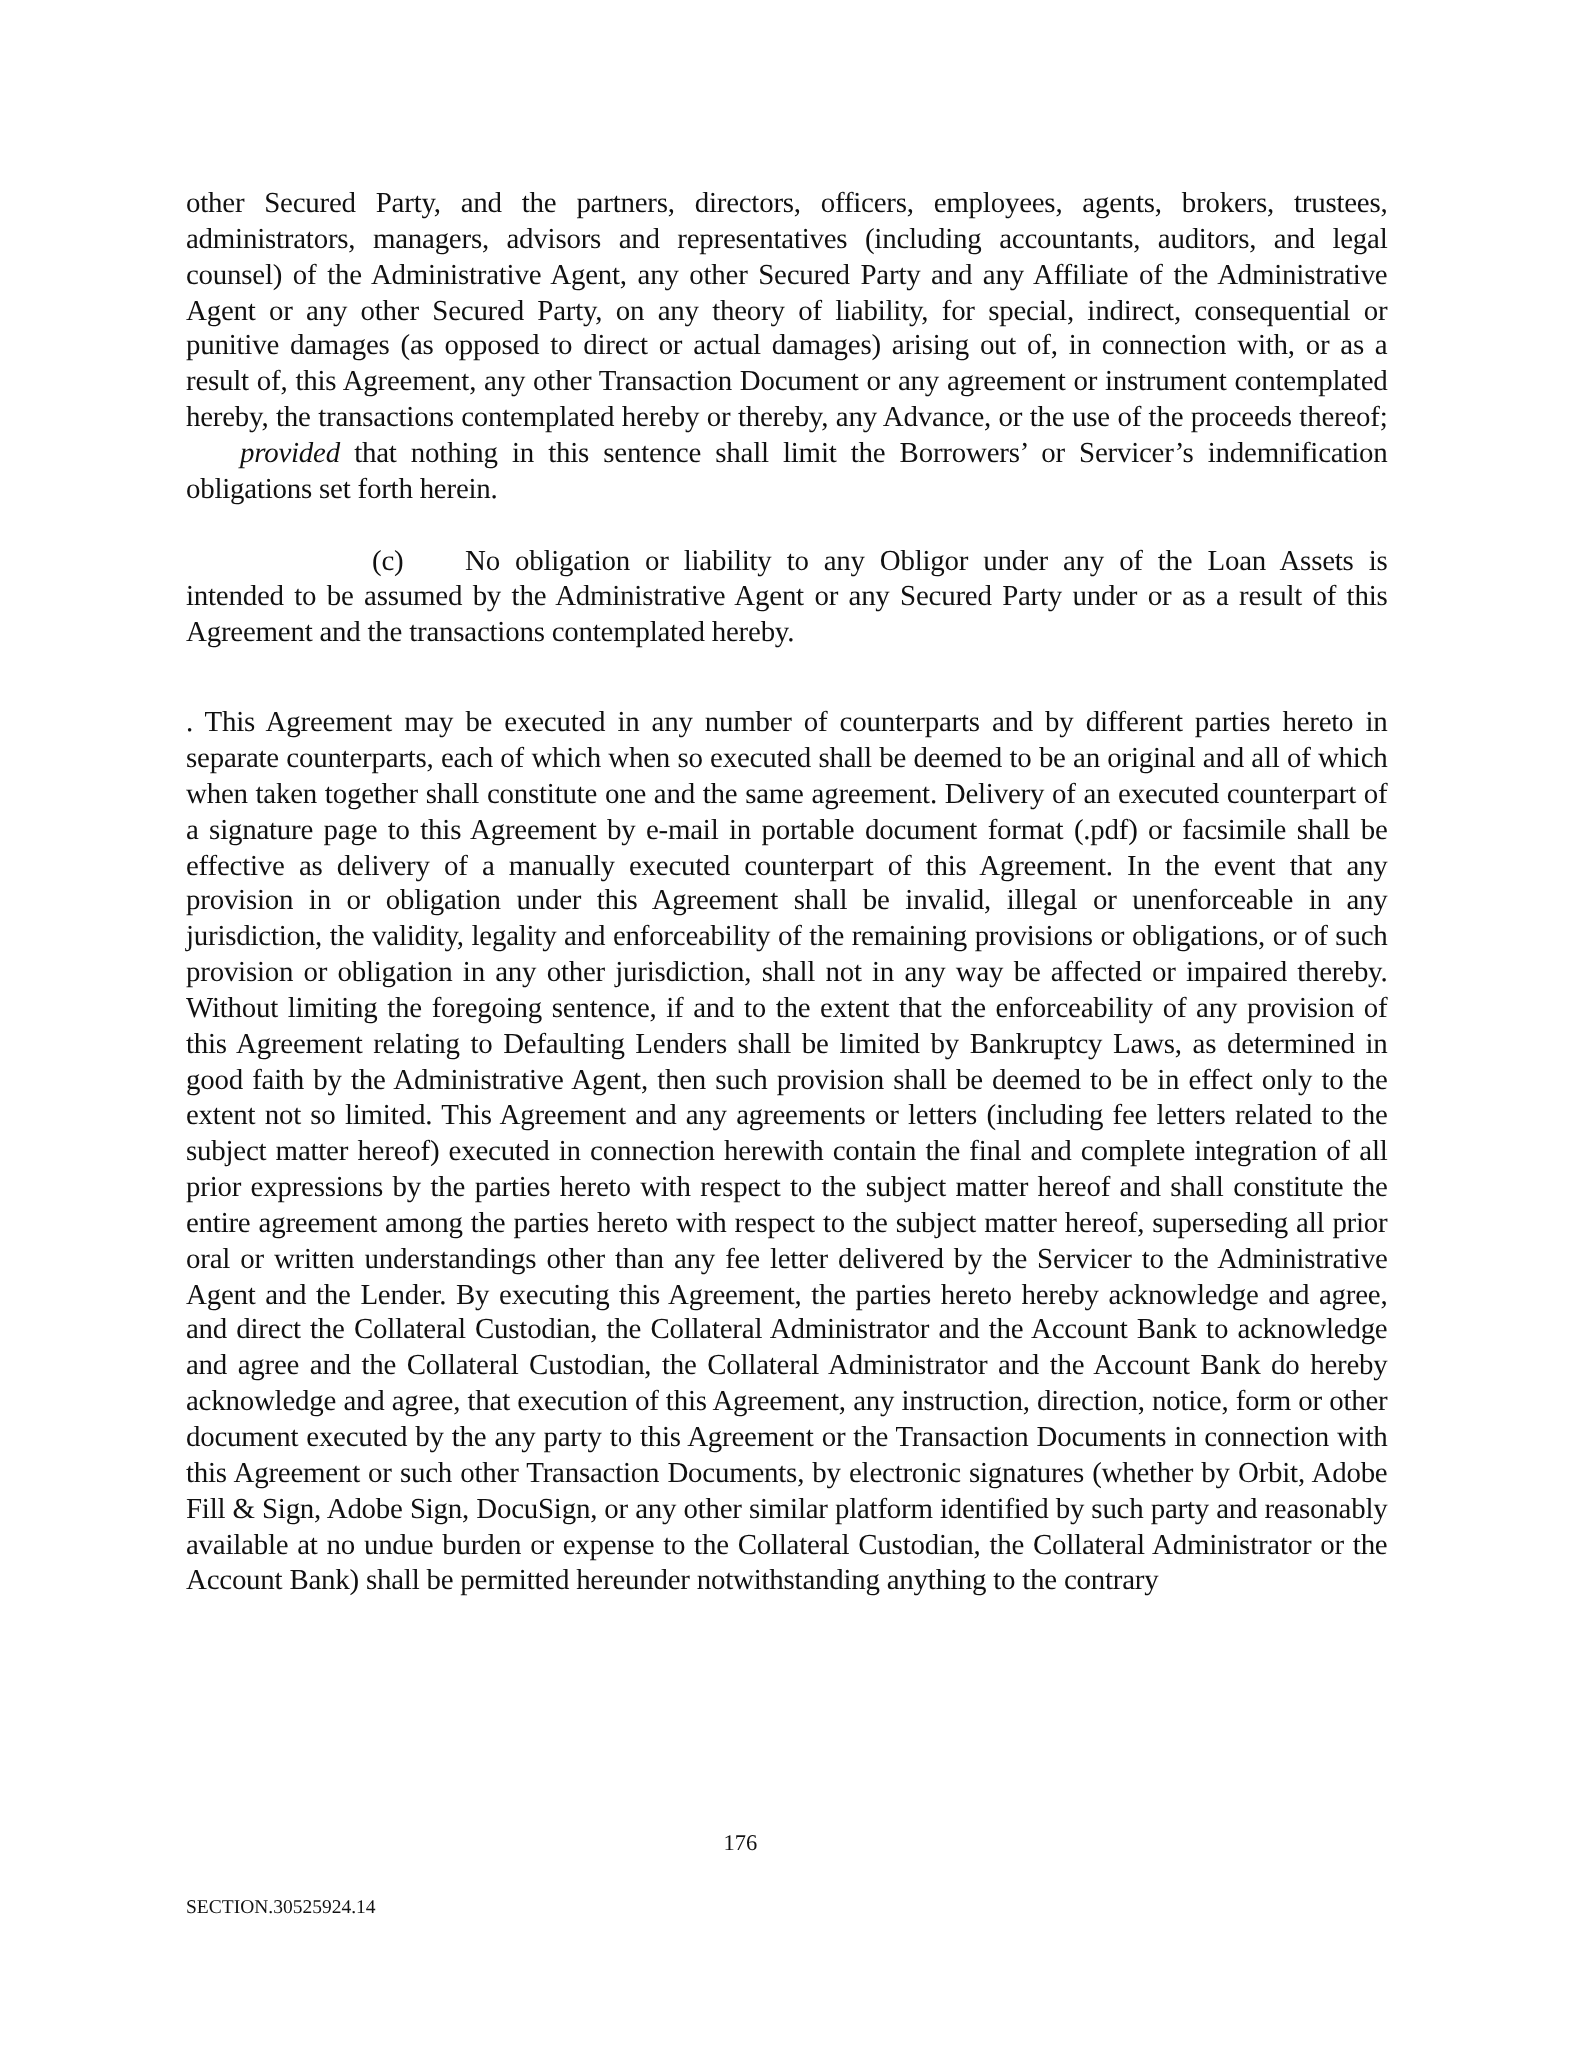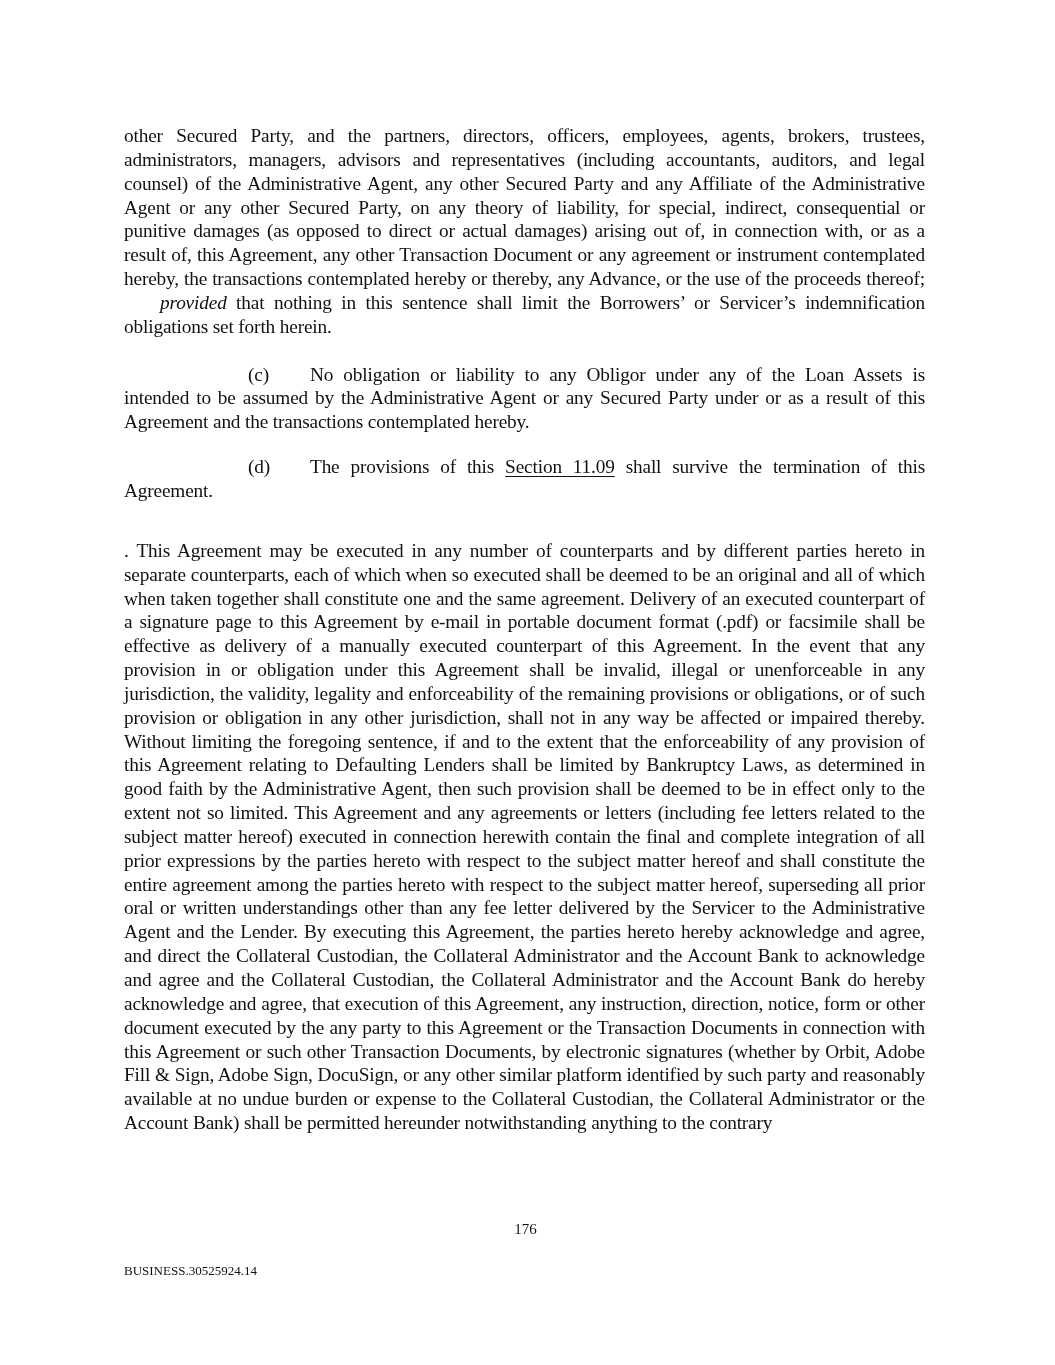--- a/index.html
+++ b/index.html
@@ -55,41 +55,39 @@
     }
     .para.body { margin-top: 36px; }
     .page-number {
       position: absolute;
       left: 0;
       width: 987px;
       top: 1219px;
       text-align: center;
       font-size: 15px;
       line-height: 20px;
-      padding-left: 32px;
     }
     .doc-id {
       position: absolute;
       left: 124px;
       top: 1262px;
       font-size: 13px;
       line-height: 18px;
     }
     em { font-style: italic; margin-left: 36px; }
   </style>
 </head>
 <body>
 
 <div class="page">
 
   <p class="para first"><span>other Secured Party, and the partners, directors, officers, employees, agents, brokers, trustees, administrators, managers, advisors and representatives (including accountants, auditors, and legal counsel) of the Administrative Agent, any other Secured Party and any Affiliate of the Administrative Agent or any other Secured Party, on any theory of liability, for special, indirect, consequential or punitive damages (as opposed to direct or actual damages) arising out of, in connection with, or as a result of, this Agreement, any other Transaction Document or any agreement or instrument contemplated hereby, the transactions contemplated hereby or thereby, any Advance, or the use of the proceeds thereof; </span><em>provided</em><span> that nothing in this sentence shall limit the Borrowers’ or Servicer’s indemnification obligations set forth herein.</span></p>
 
   <p class="para c"><span class="indent"></span><span class="label-tab">(c)</span><span>No obligation or liability to any Obligor under any of the Loan Assets is intended to be assumed by the Administrative Agent or any Secured Party under or as a result of this Agreement and the transactions contemplated hereby.</span></p>
 
-  <p class="para d"><span class="indent"></span><span class="label-tab">(d)</span><span>The provisions of this </span><span class="u">Section 11.09</span><span> shall survive the termination of this Agreement.</span></p>
 
 
   <p class="para body">.  This Agreement may be executed in any number of counterparts and by different parties hereto in separate counterparts, each of which when so executed shall be deemed to be an original and all of which when taken together shall constitute one and the same agreement.  Delivery of an executed counterpart of a signature page to this Agreement by e-mail in portable document format (.pdf) or facsimile shall be effective as delivery of a manually executed counterpart of this Agreement.  In the event that any provision in or obligation under this Agreement shall be invalid, illegal or unenforceable in any jurisdiction, the validity, legality and enforceability of the remaining provisions or obligations, or of such provision or obligation in any other jurisdiction, shall not in any way be affected or impaired thereby.  Without limiting the foregoing sentence, if and to the extent that the enforceability of any provision of this Agreement relating to Defaulting Lenders shall be limited by Bankruptcy Laws, as determined in good faith by the Administrative Agent, then such provision shall be deemed to be in effect only to the extent not so limited.  This Agreement and any agreements or letters (including fee letters related to the subject matter hereof) executed in connection herewith contain the final and complete integration of all prior expressions by the parties hereto with respect to the subject matter hereof and shall constitute the entire agreement among the parties hereto with respect to the subject matter hereof, superseding all prior oral or written understandings other than any fee letter delivered by the Servicer to the Administrative Agent and the Lender.  By executing this Agreement, the parties hereto hereby acknowledge and agree, and direct the Collateral Custodian, the Collateral Administrator and the Account Bank to acknowledge and agree and the Collateral Custodian, the Collateral Administrator and the Account Bank do hereby acknowledge and agree, that execution of this Agreement, any instruction, direction, notice, form or other document executed by the any party to this Agreement or the Transaction Documents in connection with this Agreement or such other Transaction Documents, by electronic signatures (whether by Orbit, Adobe Fill &amp; Sign, Adobe Sign, DocuSign, or any other similar platform identified by such party and reasonably available at no undue burden or expense to the Collateral Custodian, the Collateral Administrator or the Account Bank) shall be permitted hereunder notwithstanding anything to the contrary</p>
 
 </div>
 
 <div class="page-number">176</div>
-<div class="doc-id">BUSINESS.30525924.14</div>
+<div class="doc-id">SECTION.30525924.14</div>
 
 </body></html>

